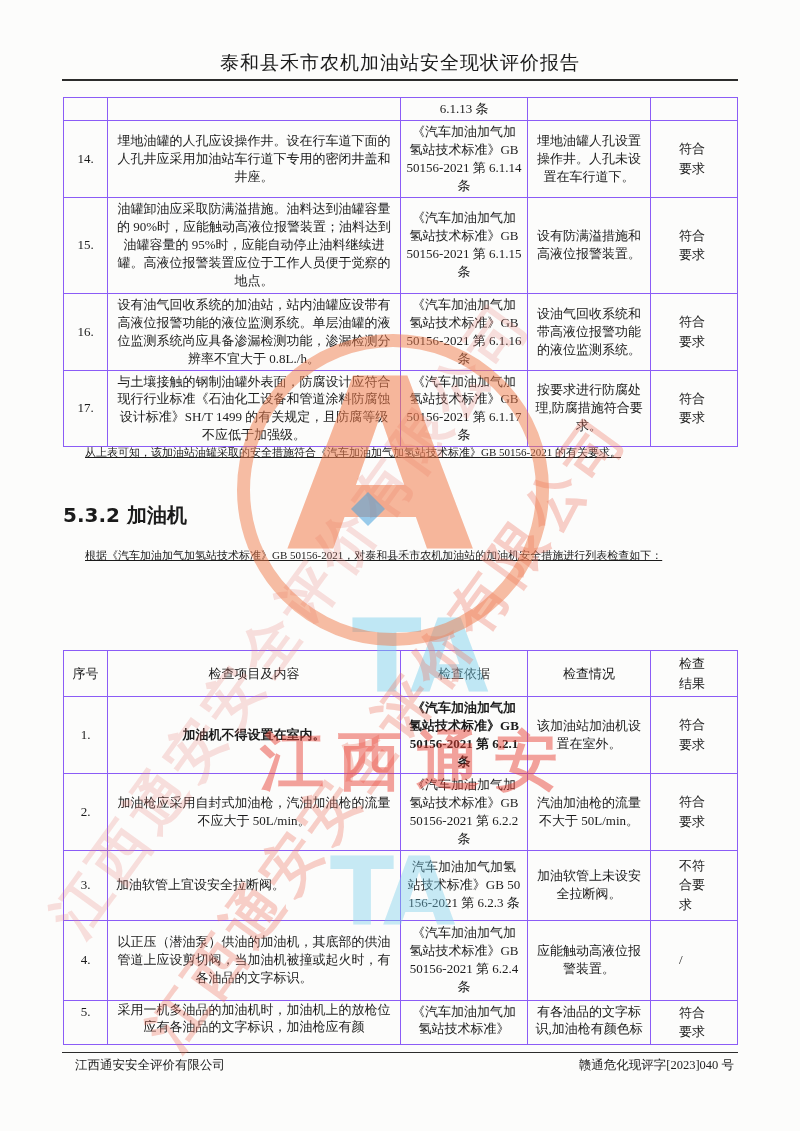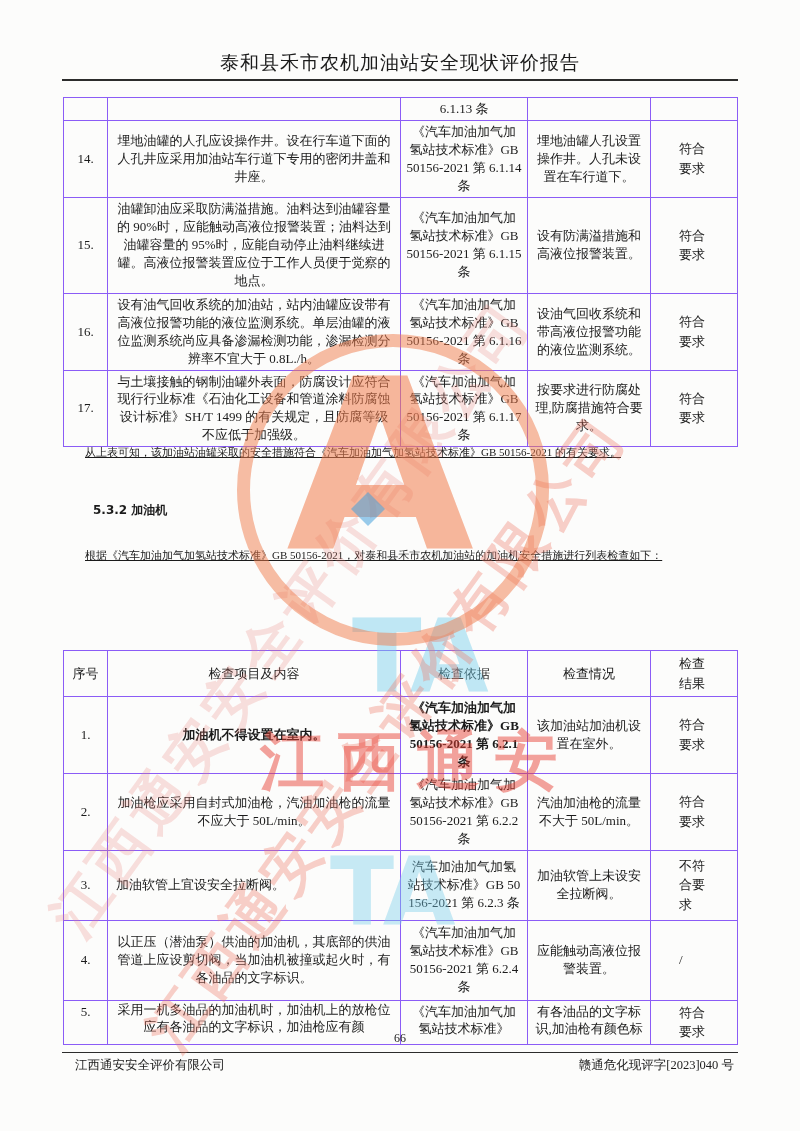--- a/index.html
+++ b/index.html
@@ -17,22 +17,22 @@
   .pagenum{position:absolute;top:1031px;left:0;width:100%;text-align:center;font-size:12px;}
   .ftr-rule{position:absolute;top:1052px;left:62px;width:676px;height:0;
     border-top:1.5px solid #2c2c2c;}
   .ftr-left{position:absolute;top:1057px;left:75px;font-size:12.5px;}
   .ftr-right{position:absolute;top:1057px;right:66px;font-size:12.5px;}
   
   .para{position:absolute;left:63px;width:676px;font-size:11px;line-height:36px;
     text-align:justify;text-indent:2em;text-decoration:underline;}
   .p1{top:434px;}
   .p2{top:537px;}
-  .sec-head{position:absolute;top:502px;left:63px;font-size:12px;font-weight:700;
-    font-family:"DejaVu Sans","Liberation Sans",sans-serif;margin-left:30px;}
+  .sec-head{position:absolute;top:502px;left:63px;font-size:20px;font-weight:700;
+    font-family:"DejaVu Sans","Liberation Sans",sans-serif;}
   .tbl-caption{position:absolute;top:611px;left:0;width:100%;text-align:center;
     font-size:14px;white-space:pre;}
   
   .twrap{position:absolute;left:63px;width:674px;}
   .t1{top:97px;}
   .t2{top:650px;}
   table{border-collapse:collapse;table-layout:fixed;width:674px;
     font-size:13px;line-height:1.38;}
   td{border:1px solid #8b5cf6;text-align:center;vertical-align:middle;
     padding:2px 5px;word-break:break-all;}
@@ -175,21 +175,20 @@
         <td class="top">5.</td>
         <td class="c-content top">采用一机多油品的加油机时，加油机上的放枪位应有各油品的文字标识，加油枪应有颜</td>
         <td class="top">《汽车加油加气加氢站技术标准》</td>
         <td class="top">有各油品的文字标识,加油枪有颜色标</td>
         <td class="top"><span class="res">符合要求</span></td>
       </tr>
     </tbody>
       </table>
   </div>
 
-  <div class="pagenum">66</div>
   <div class="ftr-rule"></div>
   <div class="ftr-left">江西通安安全评价有限公司</div>
   <div class="ftr-right">赣通危化现评字[2023]040 号</div>
 
   <div class="wm wm-cyan wm-cyan1">TA</div>
   <div class="wm wm-cyan wm-cyan2">TA</div>
   <div class="wm wm-diag wm-diag1">江西通安安全评价有限公司</div>
   <div class="wm wm-diag wm-diag2">江西通安安全评价有限公司</div>
   <div class="wm wm-redband">江西通安</div>
   <div class="wm wm-circle"></div>

